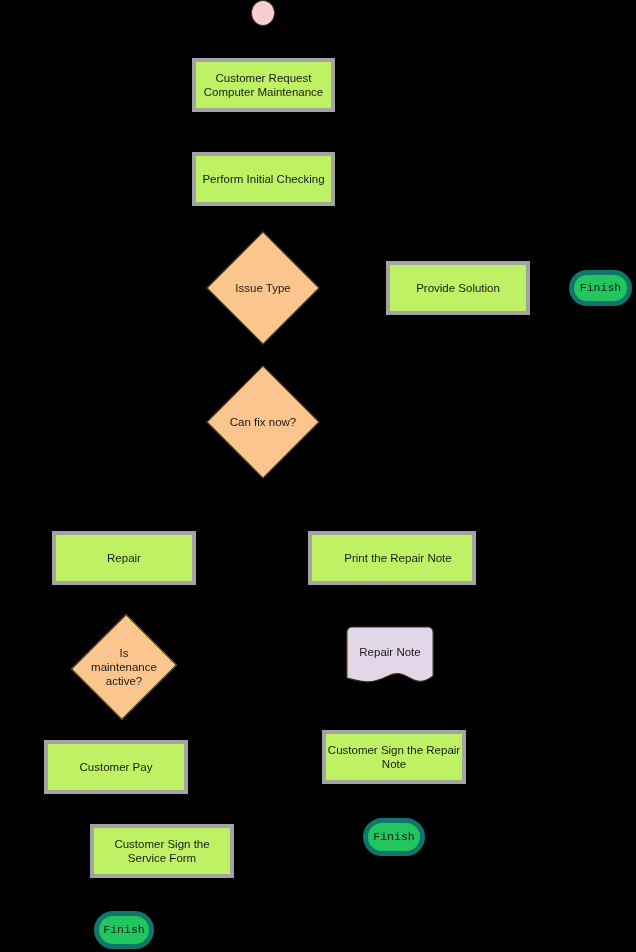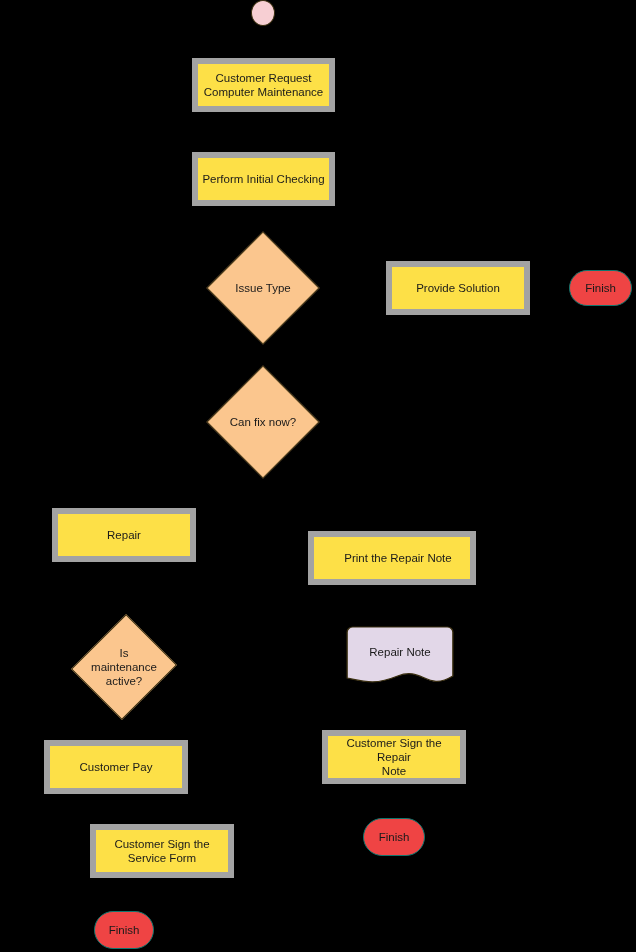--- a/index.html
+++ b/index.html
@@ -22,22 +22,22 @@
     align-items: center;
     justify-content: center;
     text-align: center;
     color: #1a1a1a;
     font-size: 11.5px;
     line-height: 14px;
     font-family: "Liberation Sans", sans-serif;
   }
   
   .proc {
-    background: #fde047;
-    border: 6px solid #a3a3a3;
+    background: #bef264;
+    border: 4px solid #a3a3a3;
   }
   
   .decision {
     background: transparent;
     border: none;
   }
   .decision .dia {
     position: absolute;
     left: 50%;
     top: 50%;
@@ -48,23 +48,24 @@
     border: 1px solid #3a2f10;
     box-sizing: border-box;
   }
   .decision .dlabel {
     position: relative;
     z-index: 2;
     width: 130%;
   }
   
   .term {
-    background: #ef4444;
-    border: 1px solid #0f766e;
+    background: #22c55e;
+    border: 5px solid #0f766e;
     border-radius: 999px;
+    font-family: Liberation Mono, monospace;
   }
   
   .startdot {
     background: #F7CFD3;
     border: 1px solid #3a2f10;
     border-radius: 50%;
   }
   
   .doc {
     background: transparent;
@@ -115,38 +116,38 @@
 
   <div class="node term" style="left:569px; top:270px; width:63px; height:36px;">
     <span>Finish</span>
   </div>
 
   <div class="node decision" style="left:223px; top:382px; width:80px; height:80px;">
     <div class="dia"></div>
     <span class="dlabel overflow-label">Can fix now?</span>
   </div>
 
-  <div class="node proc" style="left:52px; top:508px; width:144px; height:54px;">
+  <div class="node proc" style="left:52px; top:531px; width:144px; height:54px;">
     <span>Repair</span>
   </div>
 
   <div class="node proc" style="left:308px; top:531px; width:168px; height:54px;padding-left:12px;">
     <span>Print the Repair Note</span>
   </div>
 
   <div class="node decision" style="left:88px; top:628px; width:72px; height:78px;">
     <div class="dia"></div>
     <div class="dlabel" style="width:150%;">
       <div>Is</div>
       <div>maintenance</div>
       <div>active?</div>
     </div>
   </div>
 
-  <div class="node doc" style="left:346px; top:626px; width:108px; height:62px;justify-content:center;">
+  <div class="node doc" style="left:346px; top:626px; width:88px; height:62px;justify-content:center;">
     <svg viewBox="0 0 96 62" preserveAspectRatio="none">
       <path d="M6 1 H90 a5 5 0 0 1 5 5 V50
                C 72 66, 68 40, 46 50
                C 26 59, 18 56, 1 52
                V6 a5 5 0 0 1 5 -5 Z" fill="#E2D7E8" stroke="#3a2f10" stroke-width="1.2"></path>
     </svg>
     <span class="dlabel">Repair Note</span>
   </div>
 
   <div class="node proc" style="left:44px; top:740px; width:144px; height:54px;">

